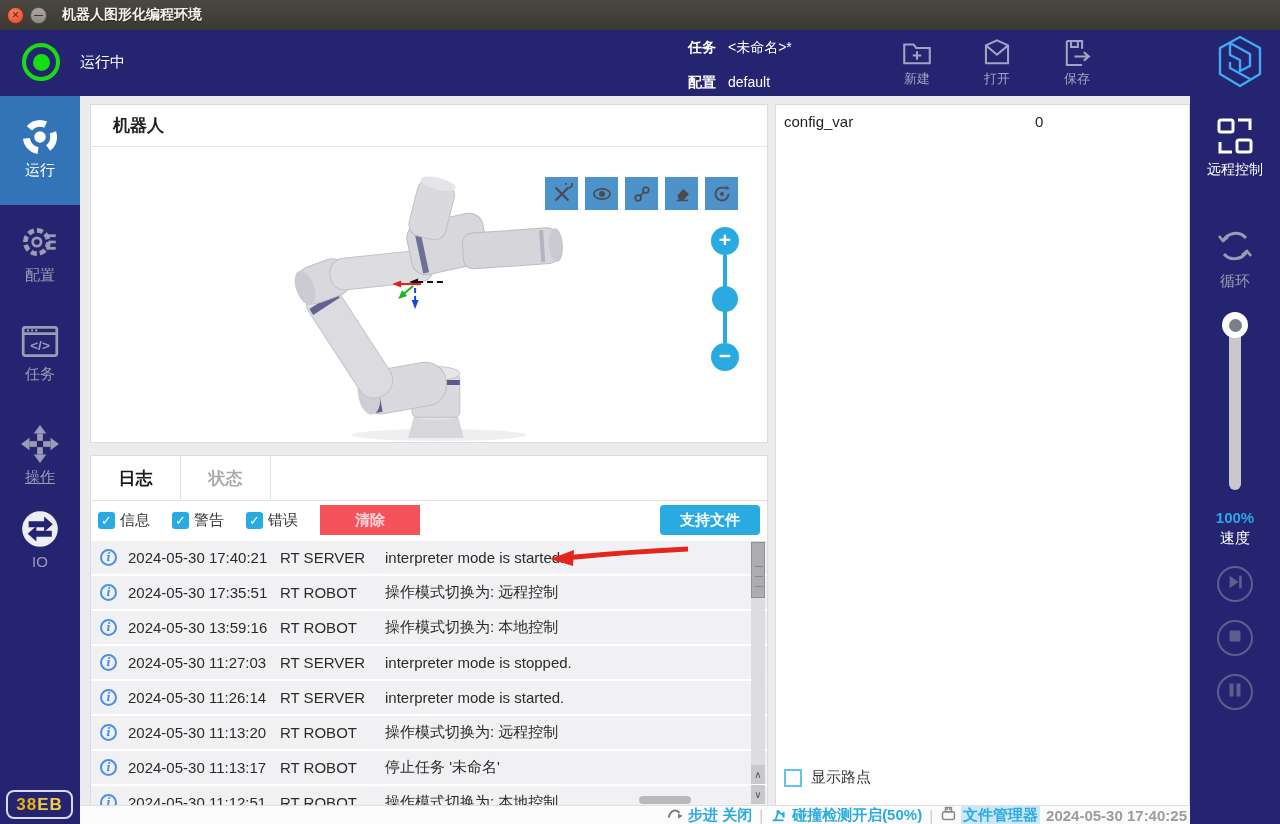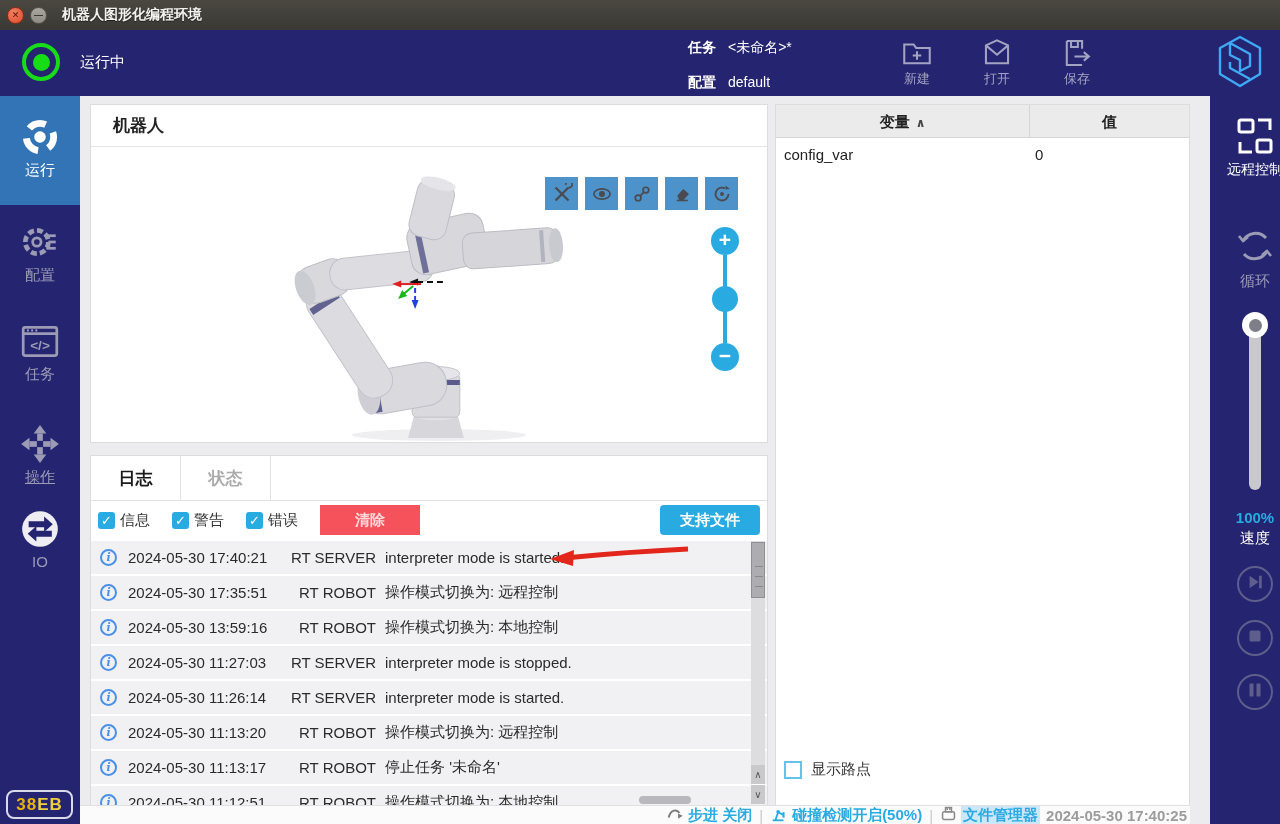--- a/index.html
+++ b/index.html
@@ -72,21 +72,21 @@
   .cb::after { content:"✓"; }
   .clear-btn { width:100px; height:30px; background:#F5525C; color:#FFDADA; font-size:15px;
     font-weight:bold; border:none; cursor:pointer; }
   .support-btn { position:absolute; right:7px; top:4px; width:100px; height:30px; background:#29ABE2;
     color:#fff; border:none; border-radius:4px; font-size:15px; font-weight:bold; cursor:pointer; }
   .log-list { position:absolute; top:85px; left:0; right:0; bottom:0; overflow:hidden; }
   .log-row { display:flex; align-items:center; height:33px; margin-bottom:2px; background:#F1F1F3; padding-left:9px; }
   .info-icon { flex:0 0 17px; width:17px; height:17px; border:2px solid #4A8FE8; border-radius:50%;
     color:#4A8FE8; font:italic bold 11px "DejaVu Serif",serif; text-align:center; line-height:13px; }
   .log-time { margin-left:11px; width:152px; font-size:15px; color:#2b2b2b; }
-  .log-source { width:96px; text-align:right; font-size:15px; color:#2b2b2b; }
+  .log-source { width:96px; text-align:left; font-size:15px; color:#2b2b2b; }
   .log-message { margin-left:9px; font-size:15px; color:#2b2b2b; white-space:nowrap; }
   .v-scroll { position:absolute; top:85px; right:2px; width:14px; bottom:40px; background:#DDDDDF; }
   .v-thumb { position:absolute; top:1px; left:0; width:14px; height:56px; background:#ADADB1; border:1px solid #909094;
     background-image:repeating-linear-gradient(#ADADB1 0 9px,#8a8a8e 9px 10px);
     background-size:8px 32px; background-position:3px 14px; background-repeat:no-repeat; cursor:pointer; }
   .v-btns { position:absolute; right:2px; bottom:1px; width:14px; }
   .v-btn { width:14px; height:19px; background:#C9C9CC; color:#555; font-size:10px;
     text-align:center; line-height:19px; margin-top:1px; cursor:pointer; }
   .h-thumb { position:absolute; bottom:1px; left:548px; width:52px; height:8px;
     background:#B9B9BD; border-radius:4px; cursor:pointer; }
@@ -95,25 +95,25 @@
   .vars-panel { position:absolute; left:775px; top:104px; width:415px; height:702px;
     background:#fff; border:1px solid #DCDCDC; }
   .vars-header { display:flex; height:33px; background:#EBEBEB; border-bottom:1px solid #D5D5D5;
     font-weight:bold; font-size:15px; color:#222; }
   .vh-name { width:254px; text-align:center; line-height:33px; border-right:1px solid #D5D5D5; cursor:pointer; }
   .vh-value { flex:1; text-align:center; line-height:33px; cursor:pointer; }
   .sort-glyph { font-size:12px; color:#444; margin-left:6px; }
   .vars-row { display:flex; height:32px; font-size:15px; color:#222; align-items:center; }
   .vr-name { width:254px; padding-left:8px; }
   .vr-value { padding-left:5px; }
-  .waypoints { position:absolute; bottom:26px; left:8px; display:flex; gap:9px; align-items:center;
+  .waypoints { position:absolute; bottom:18px; left:8px; display:flex; gap:9px; align-items:center;
     font-size:15px; color:#333; cursor:pointer; }
   .cb-empty { width:18px; height:18px; border:2px solid #63C3EC; background:#fff; }
   
-  .right-sidebar { position:absolute; top:96px; right:0; width:70px; bottom:0; background:#252470; }
+  .right-sidebar { position:absolute; top:96px; right:0; width:90px; bottom:0; background:#252470; }
   .rs-item { position:absolute; width:90px; text-align:center; cursor:pointer; }
   .rs-item svg { display:block; margin:0 auto; }
   .rs-remote { top:19px; color:#fff; font-size:14px; }
   .rs-loop { top:128px; color:#9B9BB5; font-size:15px; }
   .rs-item .lbl { display:block; margin-top:4px; }
   .speed-track { position:absolute; left:39px; top:222px; width:12px; height:172px;
     background:#C8C8CE; border-radius:6px; }
   .speed-handle { position:absolute; left:32px; top:216px; width:26px; height:26px; border-radius:50%;
     background:#fff; display:flex; align-items:center; justify-content:center; cursor:pointer; }
   .speed-handle::after { content:""; width:13px; height:13px; border-radius:50%; background:#7E7E88; }
@@ -418,26 +418,20 @@
     <div class="v-btn">∨</div>
   </div>
   <div class="h-thumb"></div>
   <svg class="red-arrow" width="150" height="30" viewBox="0 0 150 30">
     <path d="M142 7 Q 80 10 24 15.5" stroke="#E3261B" stroke-width="5" fill="none"></path>
     <path d="M4 17 L28 8 L27 24 Z" fill="#E3261B"></path>
   </svg>
 </div>
 
 <div class="vars-panel">
-  <div class="vars-header">
-    <div class="vh-name">
-      <span>变量</span><span class="sort-glyph">∧</span>
-    </div>
-    <div class="vh-value">值</div>
-  </div>
   <div class="vars-row">
     <div class="vr-name">config_var</div>
     <div class="vr-value">0</div>
   </div>
   <div class="waypoints">
     <span class="cb-empty"></span>
     <span>显示路点</span>
   </div>
 </div>
 

